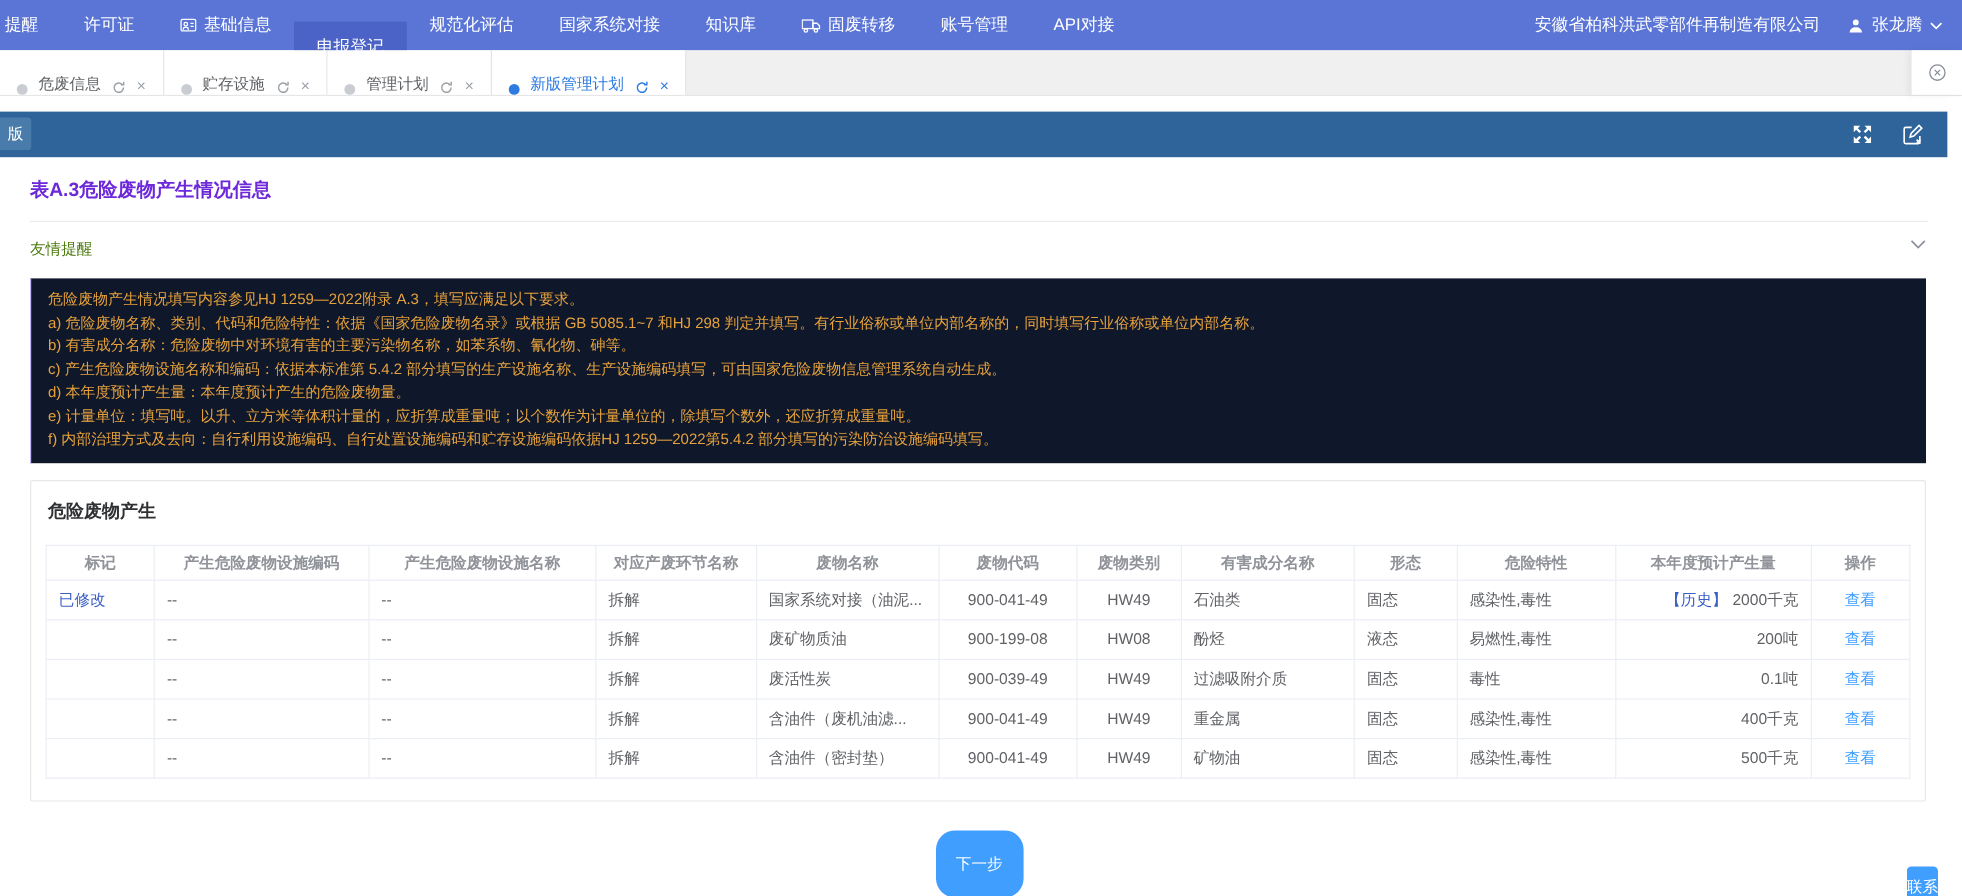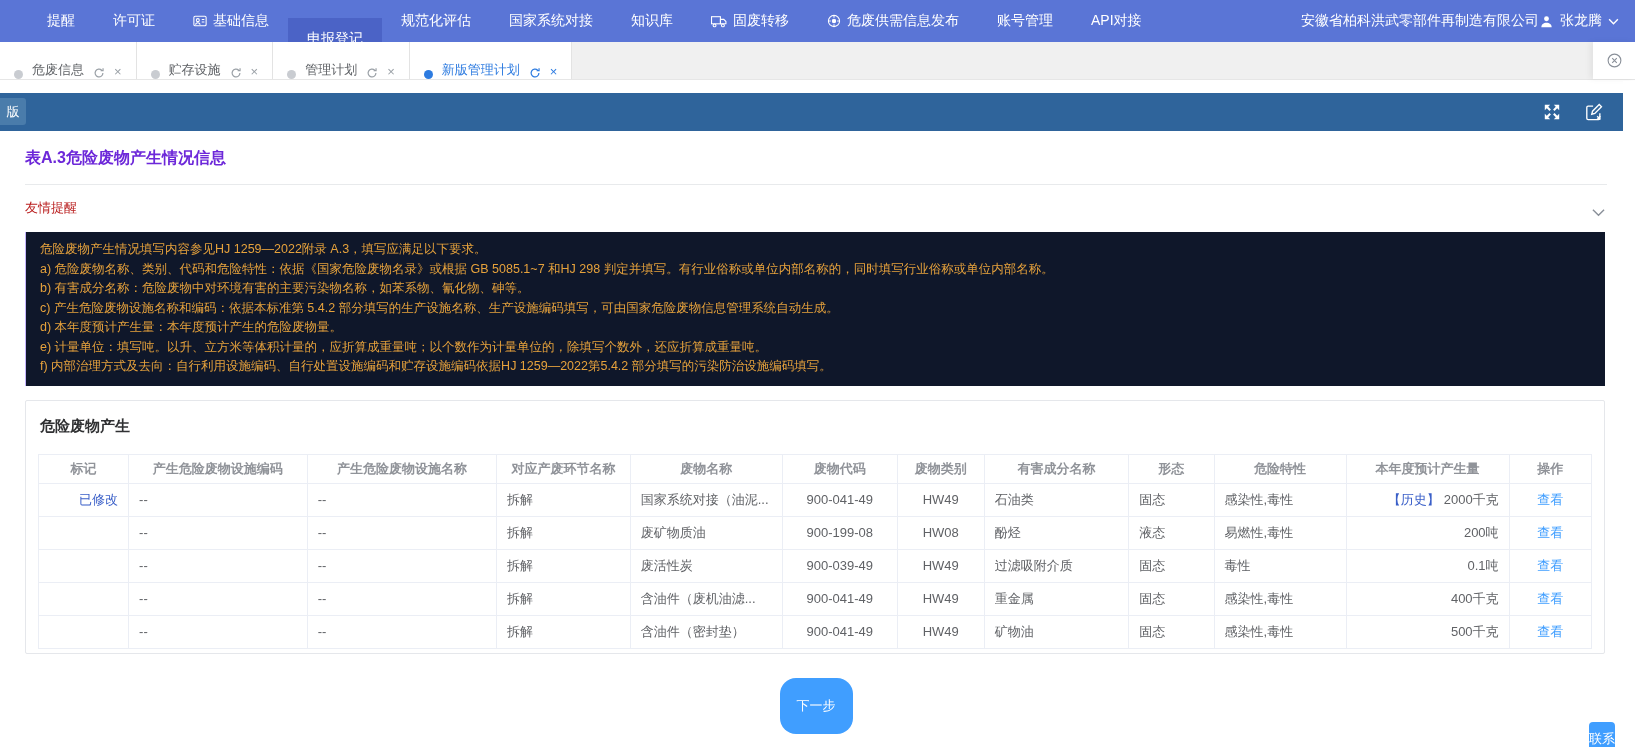--- a/index.html
+++ b/index.html
@@ -2,27 +2,27 @@
 <html><head>
 <meta charset="utf-8">
 <style>
   * { box-sizing: border-box; margin: 0; padding: 0; }
   html,body { width:1635px; height:747px; overflow:hidden; background:#fff;
     font-family:"Liberation Sans", sans-serif; }
 
   
   .topnav { height:42px; background:#5a75d6; display:flex; align-items:center;
     color:#fff; font-size:14px; white-space:nowrap; }
-  .nav-items { display:flex; height:100%; align-items:center;padding-left:43px; }
+  .nav-items { display:flex; height:100%; align-items:center; }
   .nav-item { height:100%; display:flex; align-items:center; gap:6px;
     padding:0 19px; cursor:pointer; }
   .nav-item:first-child { padding-left:4px; }
   .nav-item.active { background:#4b63c6;margin-top:36px; }
   .nav-icon svg { display:block; }
-  .nav-right { margin-left:auto; display:flex; align-items:center; 
+  .nav-right { margin-left:auto; display:flex; align-items:center; gap:22px;
     padding-right:16px; }
   .user-menu { display:flex; align-items:center; gap:6px; cursor:pointer; }
 
   
   .tabbar { height:38px; background:#f0f0f0; display:flex; align-items:stretch;
     position:relative; border-bottom:1px solid #e6e6e6; }
   .tab { background:#fff; display:flex; align-items:flex-end; gap:9px;
     padding:0 14px; font-size:13px; color:#5f6266; border-right:1px solid #e3e3e3;
     cursor:pointer; }
   .tab .dot { width:9px; height:9px; border-radius:50%; background:#c9ccd1; }
@@ -47,41 +47,41 @@
   .bluebar-icons span { cursor:pointer; display:flex; }
 
   .rightstrip { position:fixed; right:0; top:81px; width:12px; bottom:0;
     background:#fff; }
 
   
   .content { padding:0 28px 0 25px; }
   .title-row { padding:17px 0 15px; border-bottom:1px solid #e8eaec; }
   .page-title { font-size:16px; font-weight:bold; color:#6d28d9; }
 
-  .notice-header { display:flex; align-items:flex-end; justify-content:space-between;
-    padding:14px 2px 13px 0; font-size:13px; color:#b91c1c; }
+  .notice-header { display:flex; align-items:flex-start; justify-content:space-between;
+    padding:14px 2px 13px 0; font-size:13px; color:#4d7c0f; }
   .notice-chevron { color:#8a9099; cursor:pointer; display:flex; }
 
   .notice-box { border-left:1px solid #c4b5fd; background:#0f172a;
     padding:8px 14px 9px; margin:2px 2px 14px 0; }
   .notice-line { color:#e6a23c; font-size:12.5px; line-height:19.5px; }
 
   .section-box { border:1px solid #e5e7eb; border-radius:2px; margin:12px 2px 0 0;
-    padding:14px 12px 4px; }
+    padding:14px 12px 18px; }
   .section-title { font-size:15px; font-weight:bold; color:#303133;
     margin:2px 0 18px 2px; }
 
   table.grid { width:100%; border-collapse:collapse; font-size:13px; color:#606266;
     table-layout:fixed; }
   table.grid th { border:1px solid #ebeef5; color:#909399; font-weight:bold;
     height:29px; text-align:center; padding:0 6px; overflow:hidden;
     white-space:nowrap; }
   table.grid td { border:1px solid #ebeef5; height:33px; padding:0 10px;
     overflow:hidden; white-space:nowrap; }
-  td.c-mark { color:#3a5fc8;text-align:right; }
+  td.c-mark { color:#3a5fc8; }
   td.al-c { text-align:center; }
   td.al-r { text-align:right; }
   .hist-tag { color:#3a5fc8; cursor:pointer; margin-right:4px; }
   .view-link { color:#409eff; cursor:pointer; }
 
   .footer { display:flex; justify-content:center; padding:24px 0 0; }
   .next-btn { background:#409eff; color:#fff; border:none; border-radius:16px;
     font-size:13px; padding:19px 17px; cursor:pointer; }
 
   .contact-btn { position:fixed; right:20px; bottom:-32px; width:26px;
@@ -126,30 +126,20 @@
       <div class="nav-item">
         <span class="nav-icon">
           <svg viewBox="0 0 18 14" width="16" height="13" fill="none" stroke="#fff" stroke-width="1.2">
             <rect x="0.6" y="1.6" width="10" height="8"></rect>
             <path d="M10.6 4.6h3.8l2.4 2.4v2.6h-6.2z"></path>
             <circle cx="4" cy="11.4" r="1.6"></circle>
             <circle cx="13.4" cy="11.4" r="1.6"></circle>
           </svg>
         </span>
         <span>固废转移</span>
-      </div>
-      <div class="nav-item">
-        <span class="nav-icon">
-          <svg viewBox="0 0 16 16" width="14" height="14" fill="none" stroke="#fff" stroke-width="1.2">
-            <circle cx="8" cy="8" r="6.4"></circle>
-            <circle cx="8" cy="8" r="1.9" fill="#fff"></circle>
-            <path d="M8 1.6v2.8M8 11.6v2.8M1.6 8h2.8M11.6 8h2.8"></path>
-          </svg>
-        </span>
-        <span>危废供需信息发布</span>
       </div>
       <div class="nav-item">
         <span>账号管理</span>
       </div>
       <div class="nav-item">
         <span>API对接</span>
       </div>
     </div>
   <div class="nav-right">
     <span>安徽省柏科洪武零部件再制造有限公司</span>

